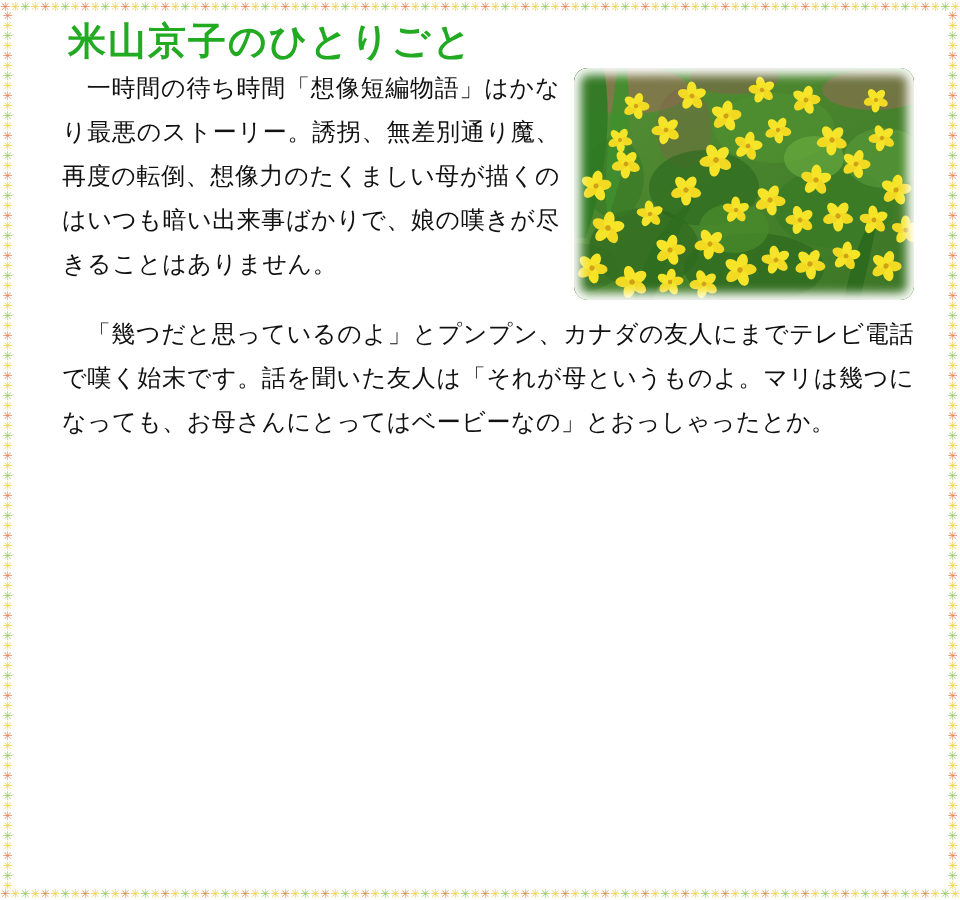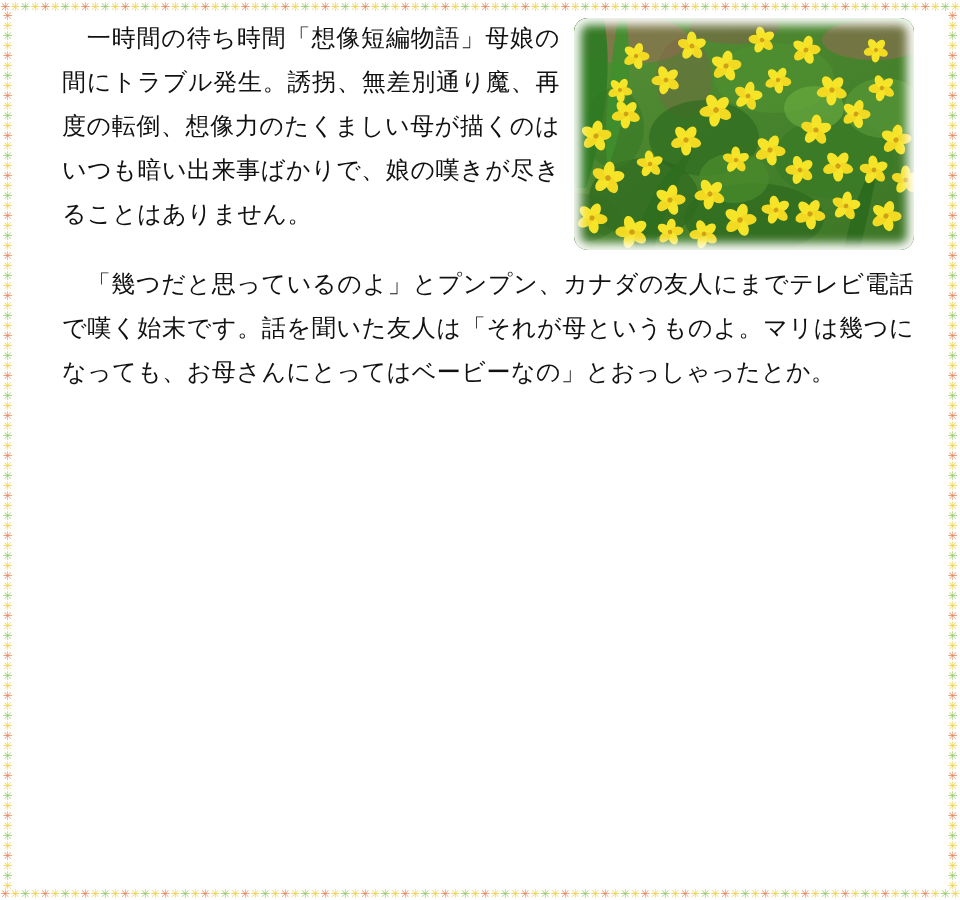--- a/index.html
+++ b/index.html
@@ -269,20 +269,21 @@
       <span style="color: rgb(154, 202, 106);">✳</span>
       <span style="color: rgb(240, 210, 74);">✳</span>
       <span style="color: rgb(232, 135, 90);">✳</span>
       <span style="color: rgb(240, 210, 74);">✳</span>
       <span style="color: rgb(154, 202, 106);">✳</span>
       <span style="color: rgb(240, 210, 74);">✳</span>
     </div>
 
   <div class="content">
 
+    <h1 class="title">米山京子のひとりごと</h1>
 
     <figure class="photo">
       <svg viewBox="0 0 340 232" width="340" height="232" xmlns="http://www.w3.org/2000/svg">
         <defs>
           <linearGradient id="gbase" x1="0" y1="0" x2="1" y2="1">
             <stop offset="0" stop-color="#578f38"></stop>
             <stop offset="0.5" stop-color="#47832c"></stop>
             <stop offset="1" stop-color="#3c7526"></stop>
           </linearGradient>
           <g id="fl">
@@ -354,19 +355,19 @@
         <use href="#fl" transform="translate(130 216) scale(1.4) rotate(50)"></use>
         <use href="#fl" transform="translate(96 214) scale(1.3) rotate(10)"></use>
         <use href="#fl" transform="translate(302 32) scale(1.2) rotate(40)"></use>
         <use href="#fl" transform="translate(332 162) scale(1.4) rotate(70)"></use>
         <use href="#fl" transform="translate(46 72) scale(1.2) rotate(30)"></use>
       </svg>
     </figure>
 
 
     <div class="article">
-      <p>　一時間の待ち時間「想像短編物語」母娘の間にトラブル発生。誘拐、無差別通り魔、再度の転倒、想像力のたくましい母が描くのはいつも暗い出来事ばかりで、娘の嘆きが尽きることはありません。</p>
+      <p>　一時間の待ち時間「想像短編物語」はかなり最悪のストーリー。誘拐、無差別通り魔、再度の転倒、想像力のたくましい母が描くのはいつも暗い出来事ばかりで、娘の嘆きが尽きることはありません。</p>
       <p>　「幾つだと思っているのよ」とプンプン、カナダの友人にまでテレビ電話で嘆く始末です。話を聞いた友人は「それが母というものよ。マリは幾つになっても、お母さんにとってはベービーなの」とおっしゃったとか。</p>
 
     </div>
 
   </div>
 </div>
 
 </body></html>

